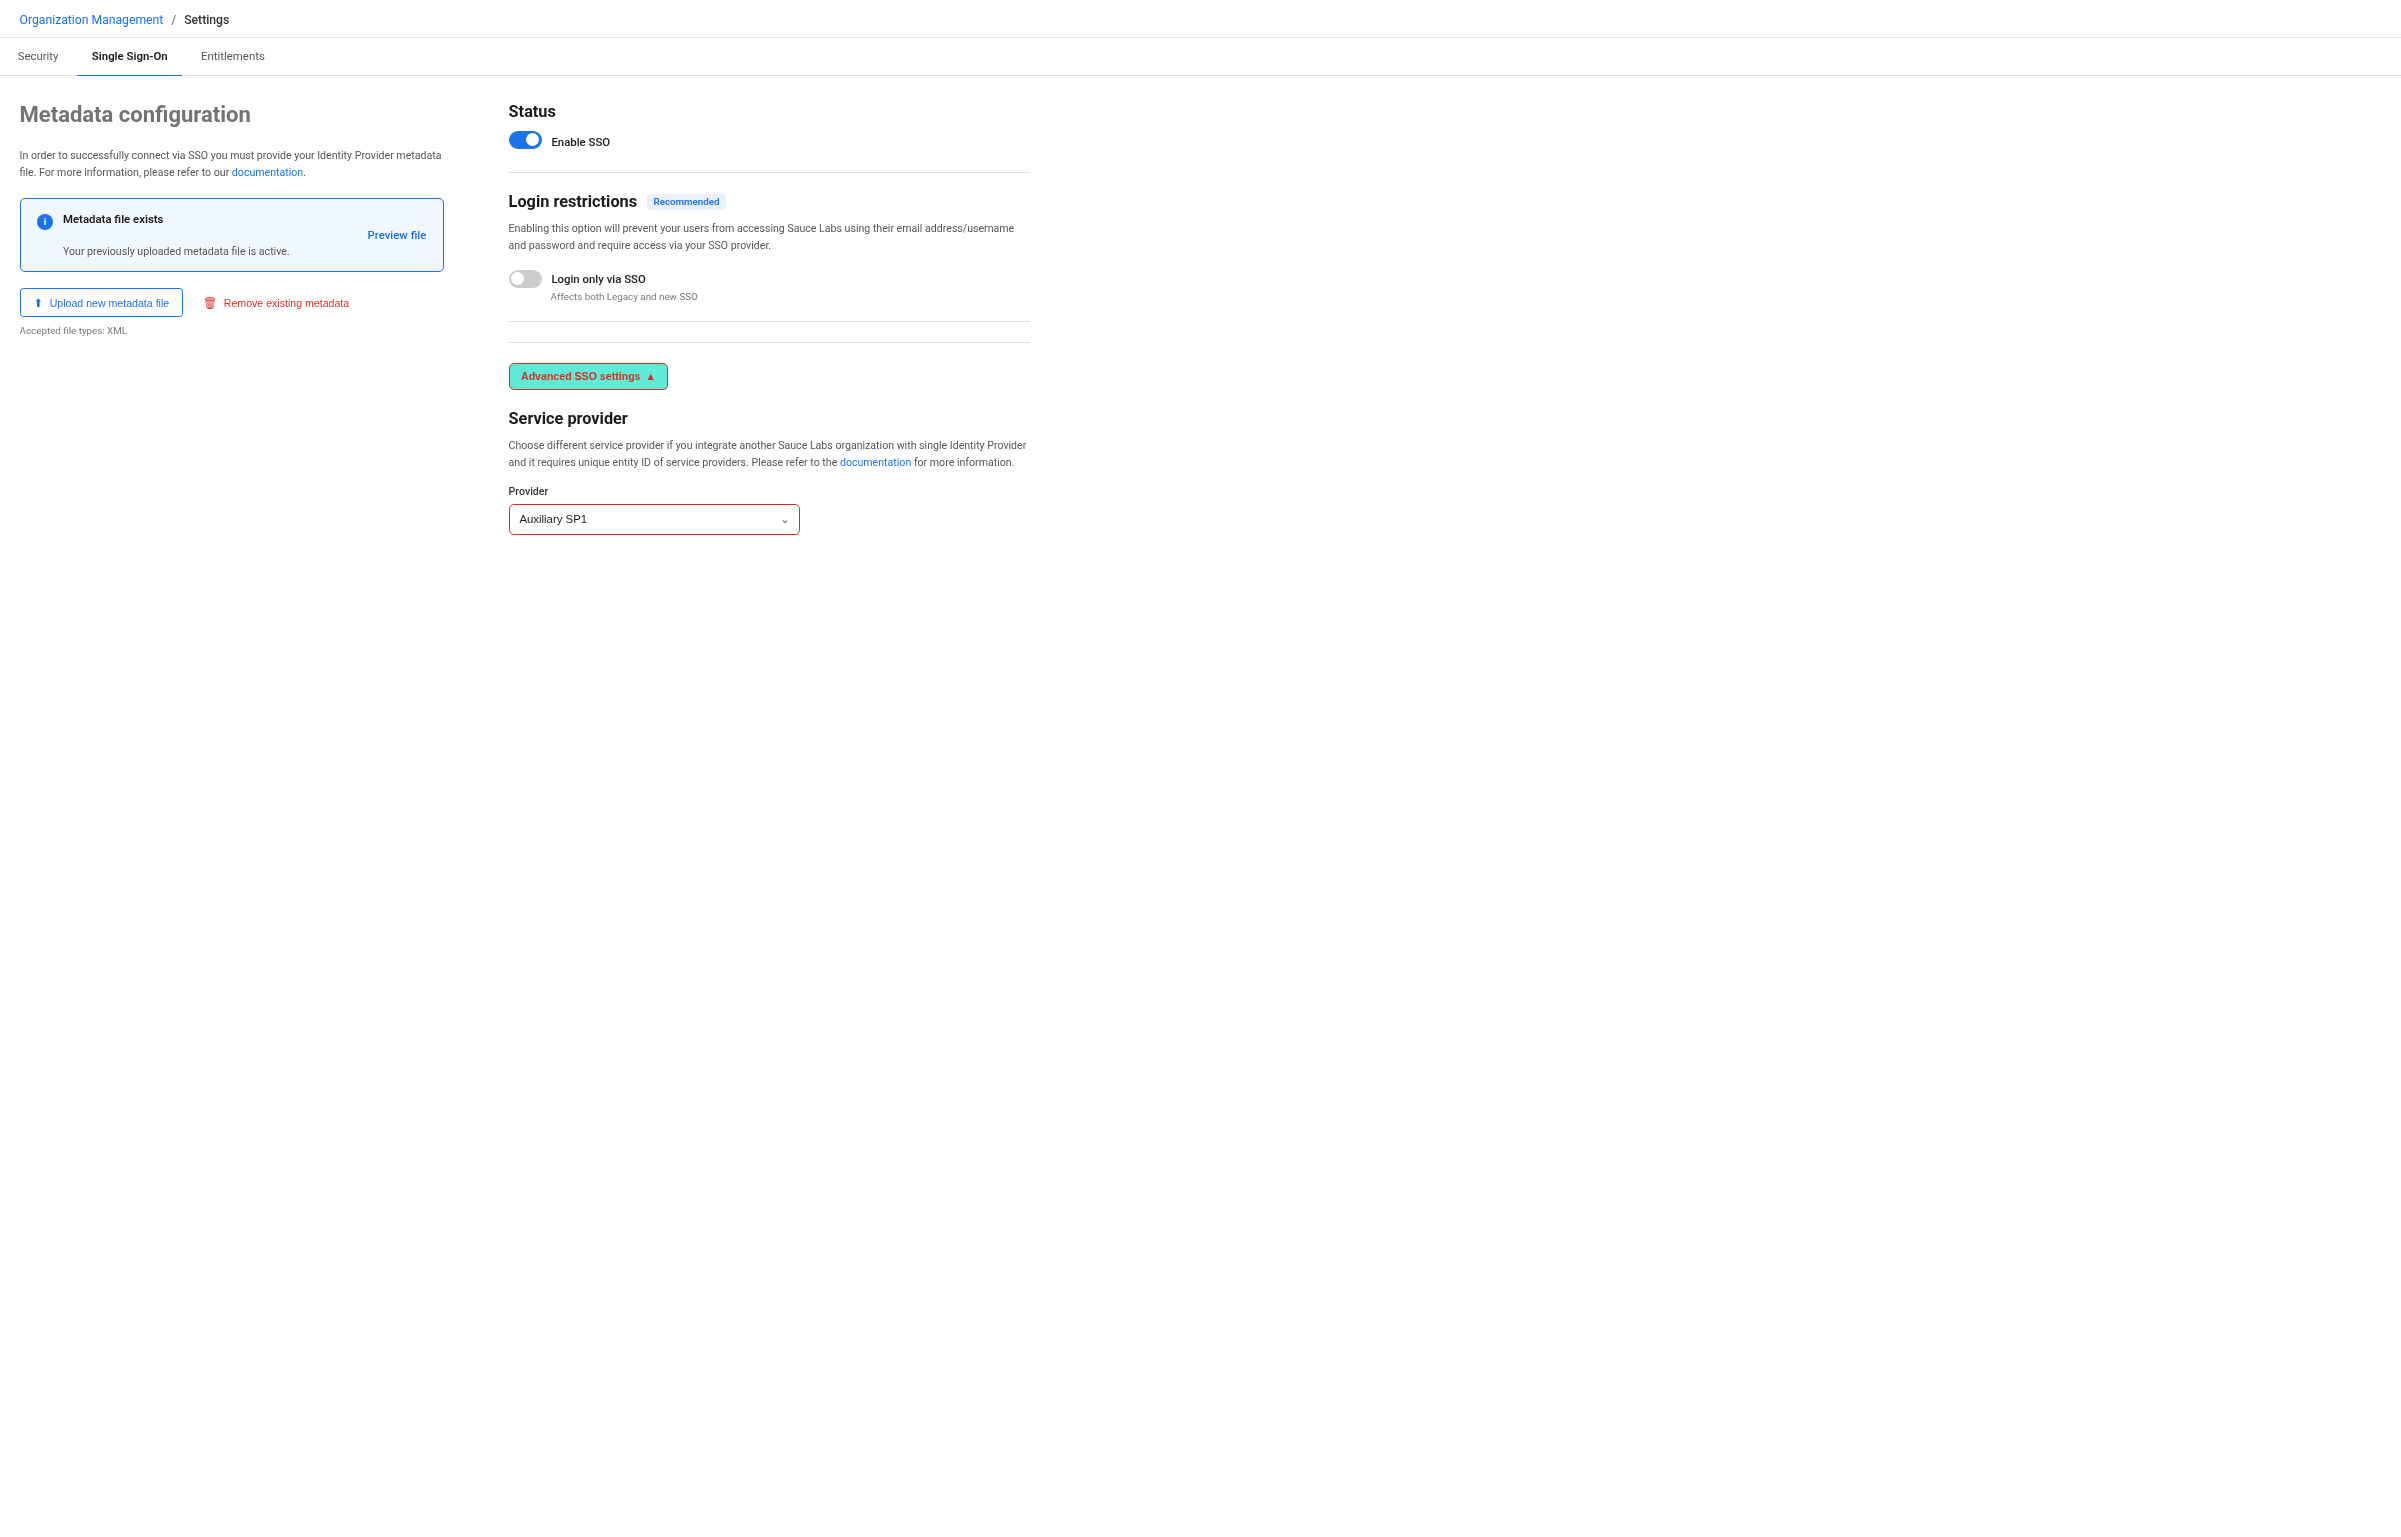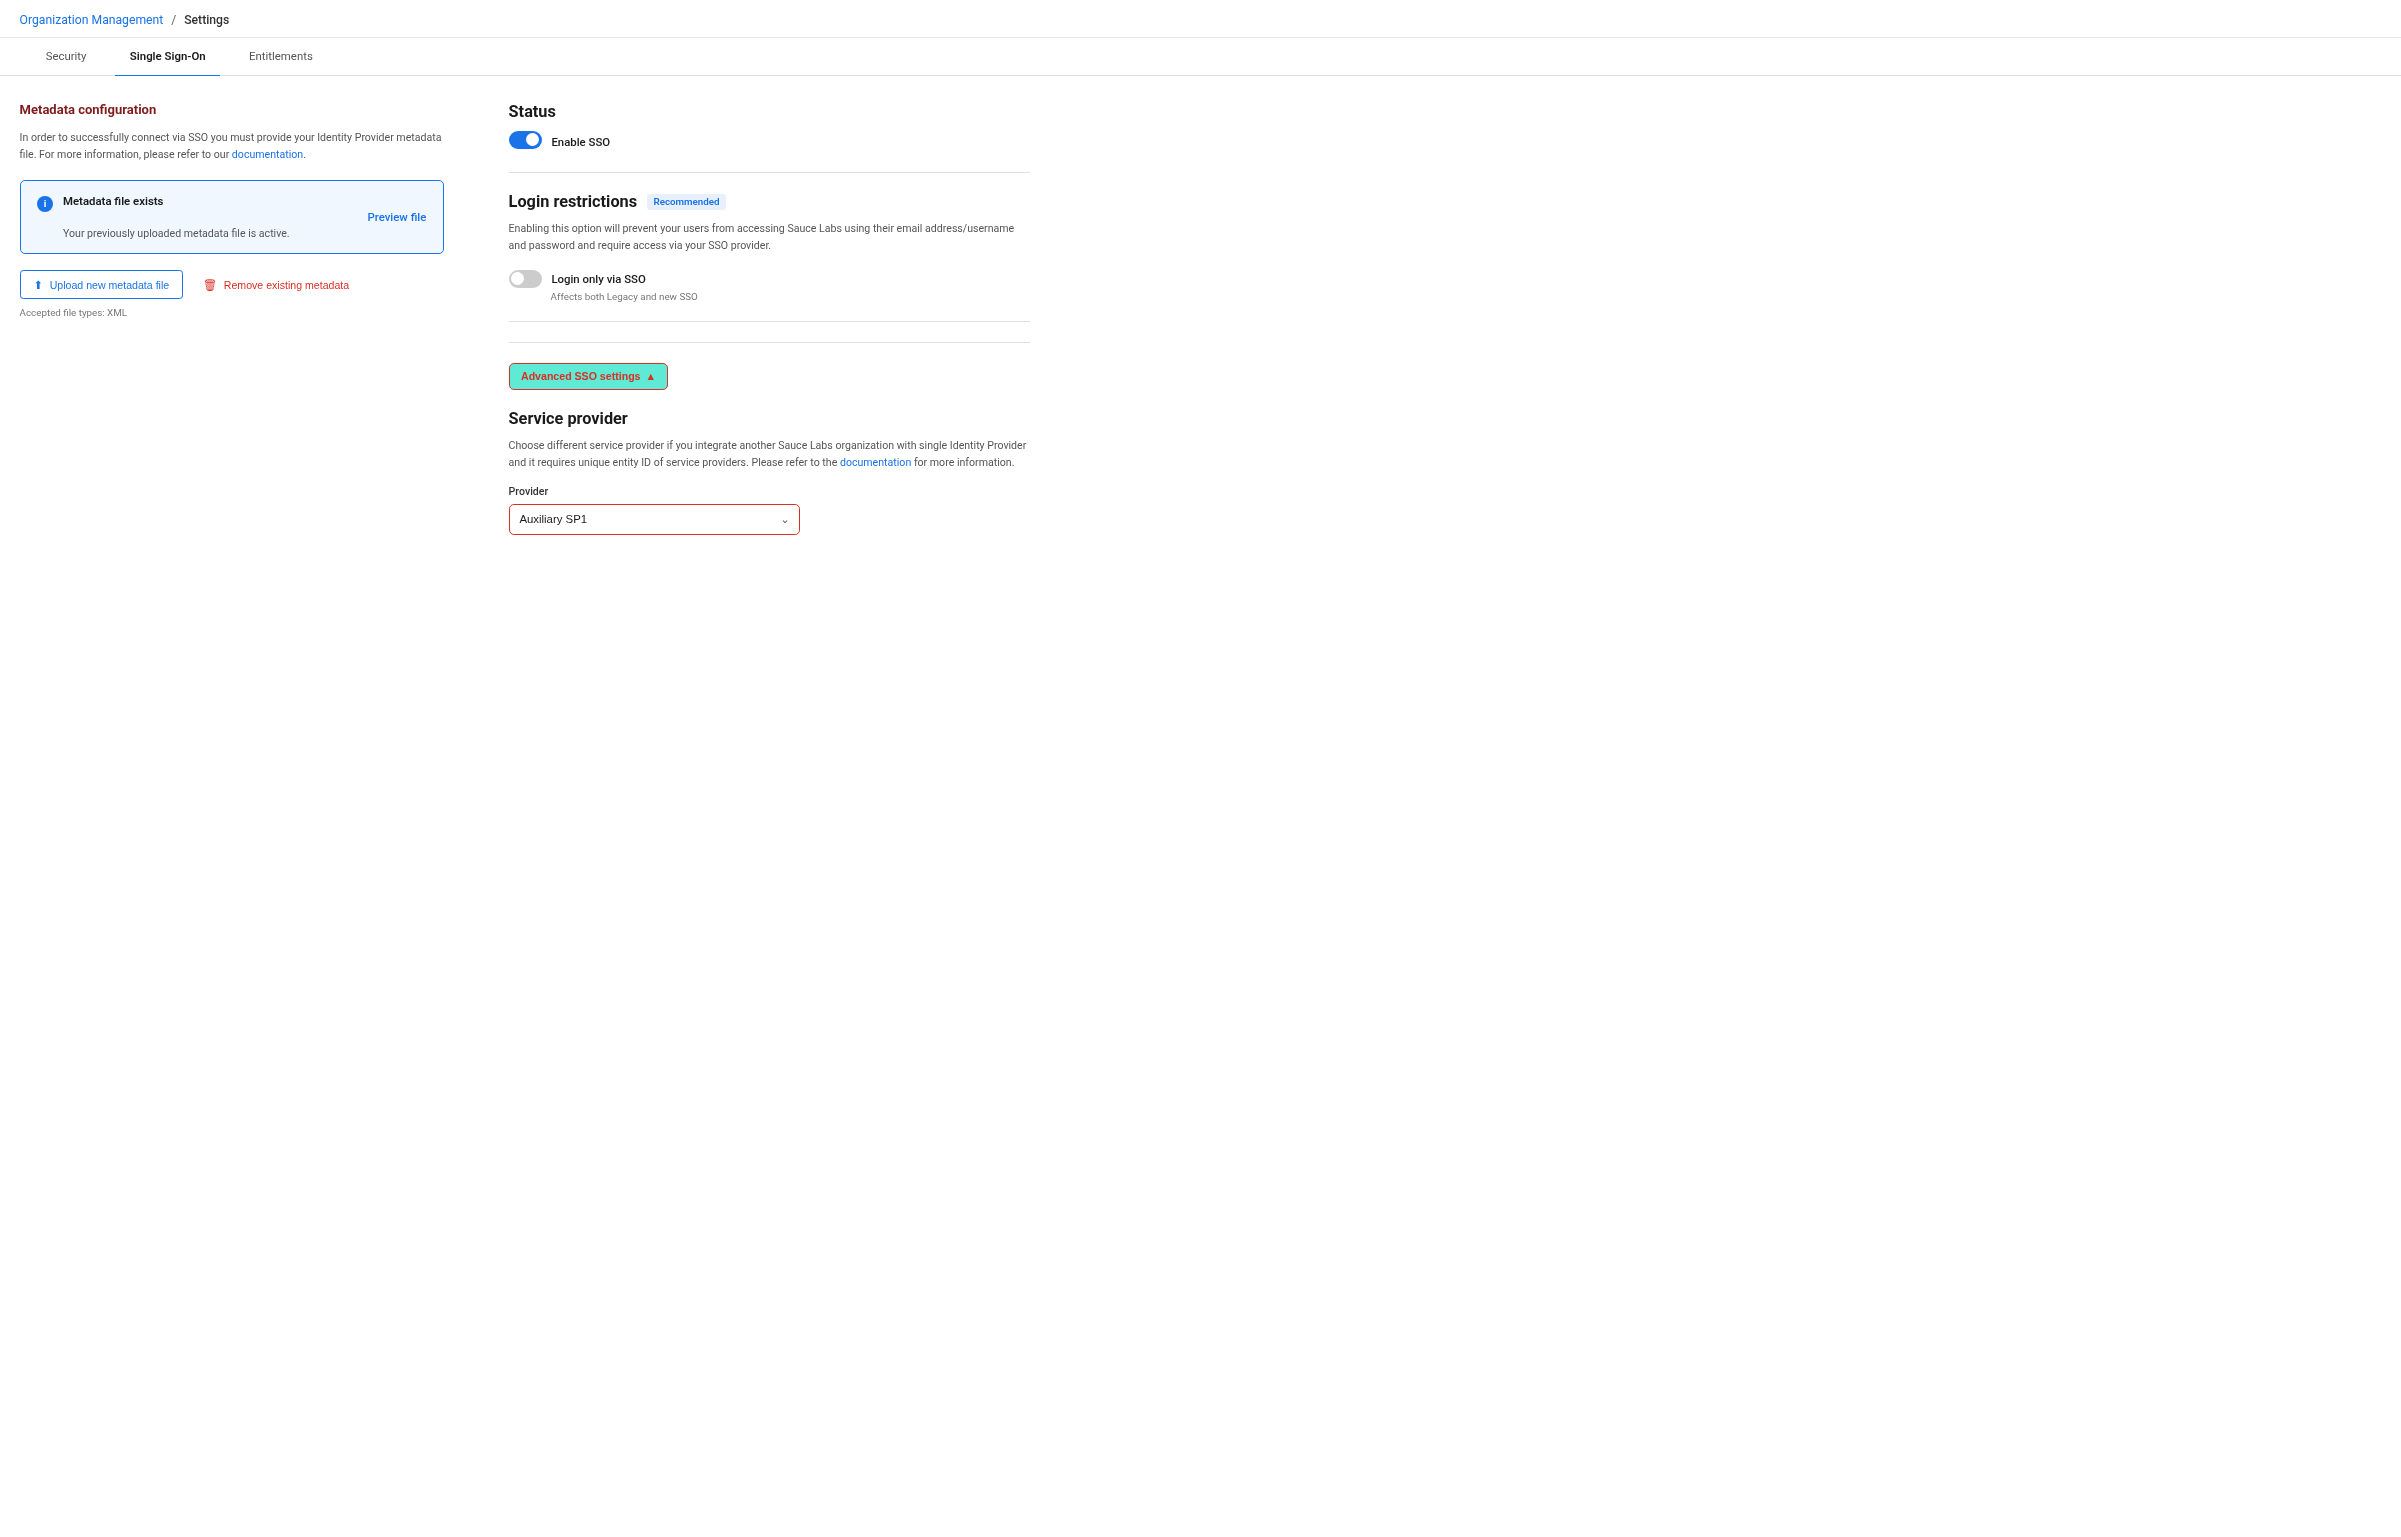--- a/index.html
+++ b/index.html
@@ -22,22 +22,22 @@
       margin: 0 4.9px;
       color: #666;
     }
     .breadcrumb-current {
       color: #333;
       font-weight: 500;
     }
     .tabs {
       display: flex;
       border-bottom: 0.8px solid #e0e0e0;
-      padding: 0 31px;
-      gap: 14px;
+      padding: 0 3px;
+      gap: 4px;
     }
     .tab {
       padding: 11.4px 14.7px;
       cursor: pointer;
       color: #555;
       font-size: 11.4px;
       font-weight: 400;
       border-bottom: 1.6px solid transparent;
       margin-bottom: -0.8px;
       text-decoration: none;
@@ -55,24 +55,24 @@
     }
     .left-panel {
       flex: 0 0 424px;
       max-width: 424px;
     }
     .right-panel {
       flex: 1;
       max-width: 521px;
     }
     .section-title {
-      font-size: 13px;
+      font-size: 22px;
       font-weight: 700;
-      color: #7f1d1d;
-      margin-bottom: 13px;
+      color: #737373;
+      margin-bottom: 21px;
     }
     .section-desc {
       font-size: 10.6px;
       color: #555;
       line-height: 1.6;
       margin-bottom: 16.3px;
     }
     .section-desc a {
       color: #1a73e8;
       text-decoration: none;

